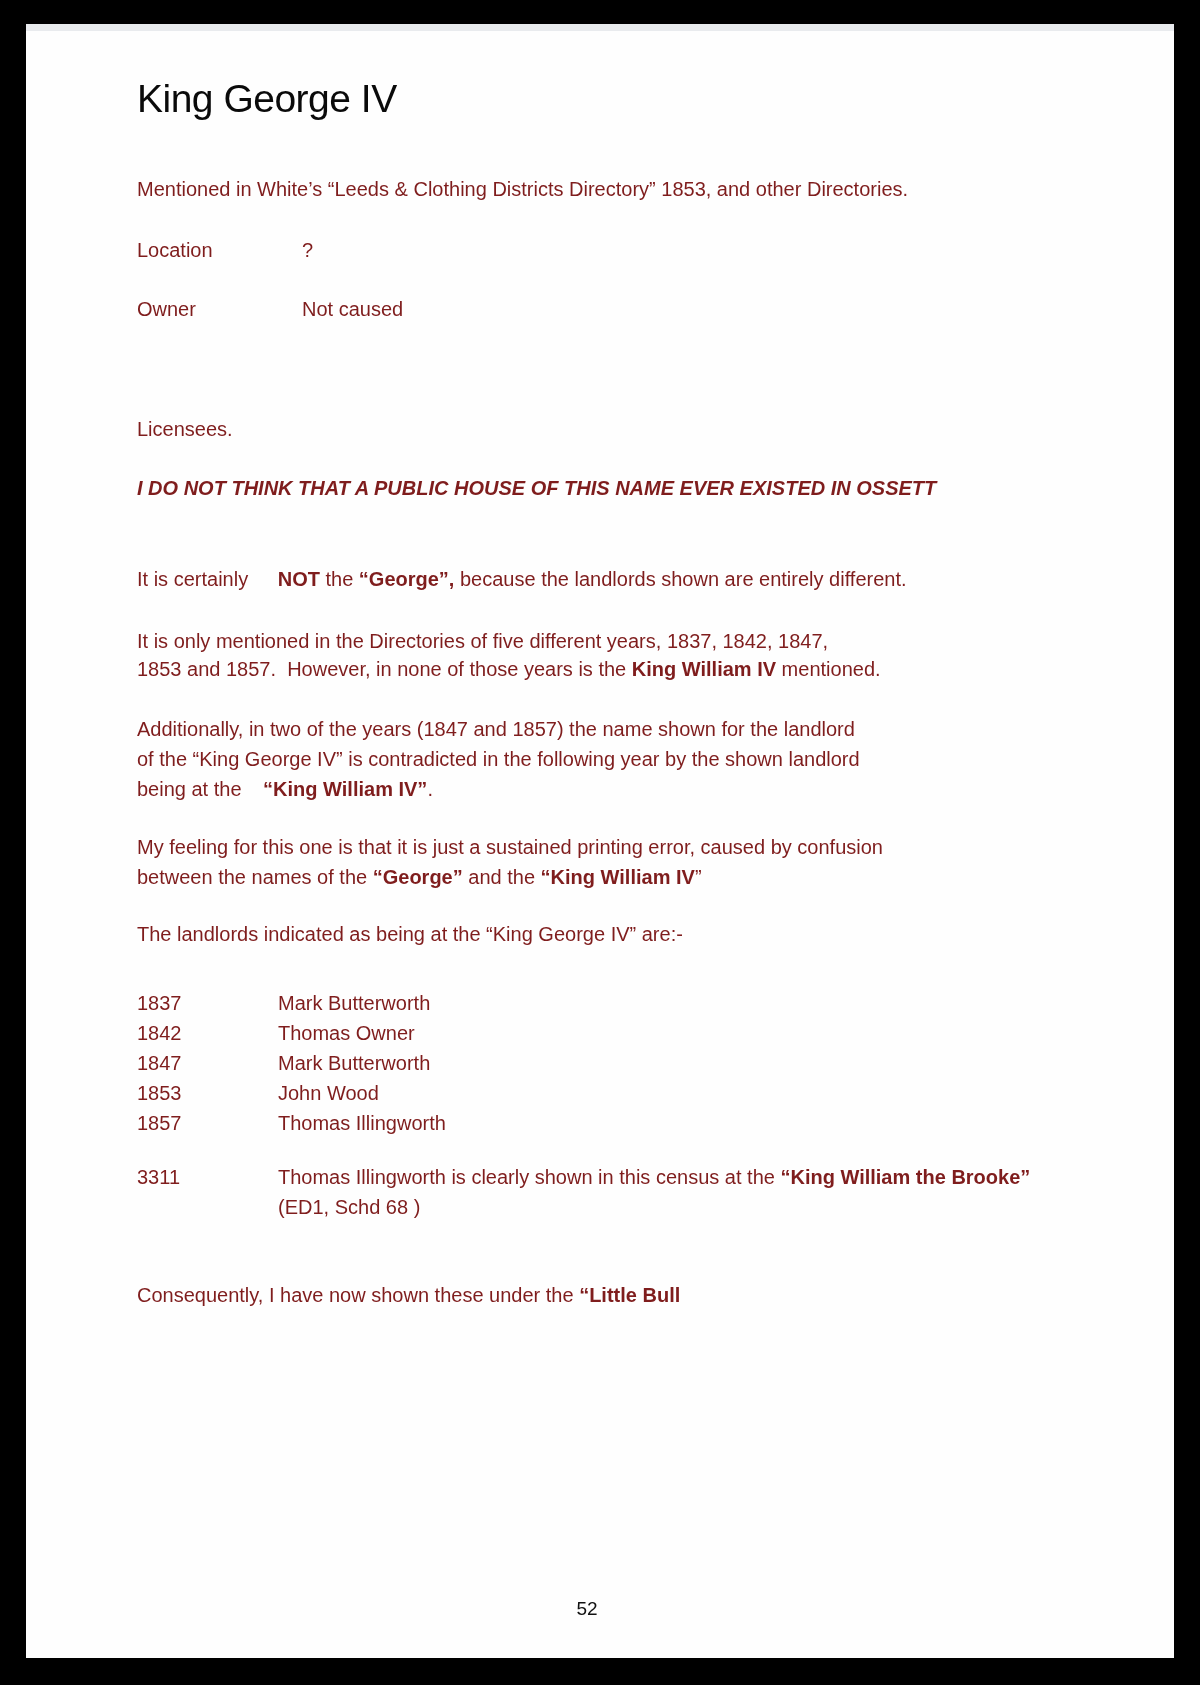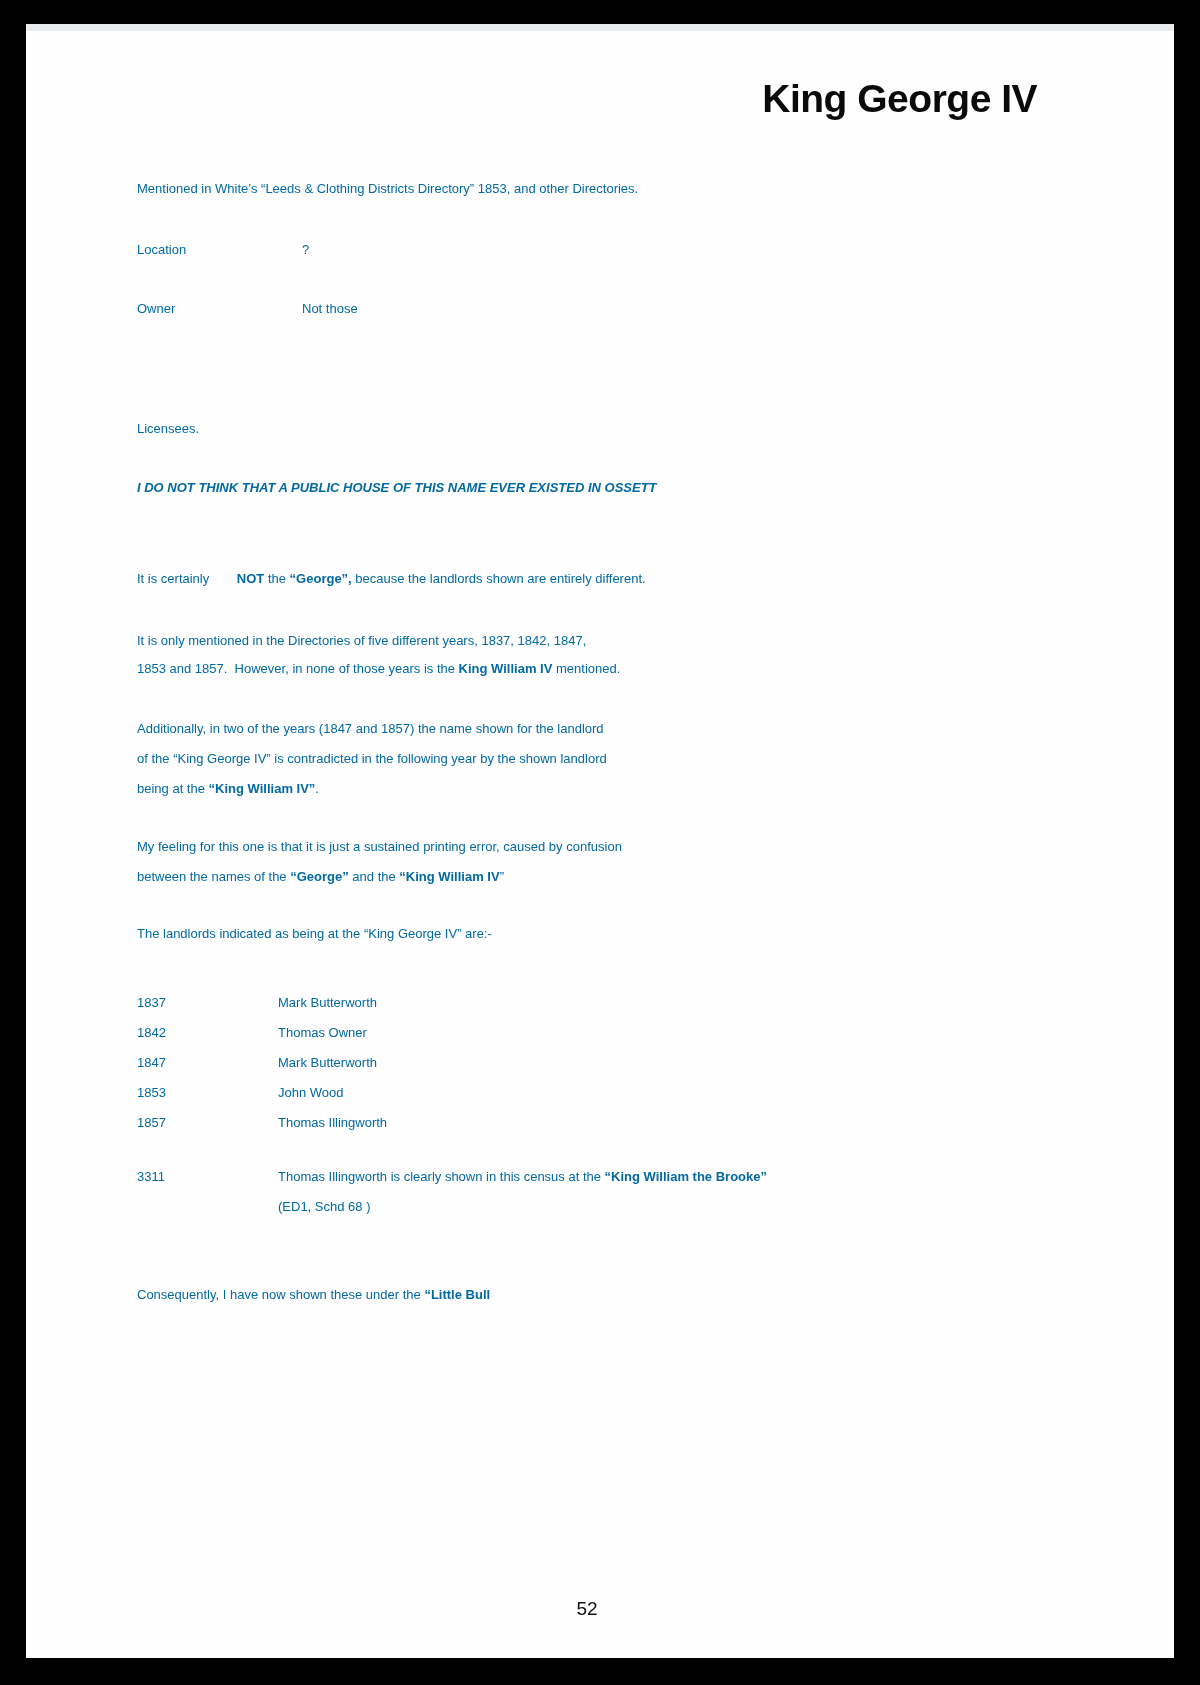--- a/index.html
+++ b/index.html
@@ -24,33 +24,33 @@
     background: #e9ebee;
   }
   .content {
     position: absolute;
     left: 111px; top: 0;
     width: 900px; height: 1634px;
   }
   .line {
     position: absolute;
     left: 0;
-    font-size: 13px;
+    font-size: 20px;
     line-height: 30px;
     white-space: pre;
-    color: #0369a1;
+    color: #7f1d1d;
   }
   .doc-title {
     position: absolute;
     left: 0; top: 51px;
     width: 900px;
-    text-align: right;
+    text-align: left;
     font-size: 39px;
     line-height: 48px;
-    font-weight: bold;
+    font-weight: normal;
     letter-spacing: -0.5px;
     color: #0a0a0a;
     white-space: pre;
   }
   .bold { font-weight: normal; }
   .bold-italic { font-weight: bold; font-style: italic; }
   .label-col { display: inline-block; width: 165px; }
   .year-col { display: inline-block; width: 141px; }
   .page-num {
     position: absolute;
@@ -67,34 +67,34 @@
 <div class="page">
   <div class="page-top-edge"></div>
   <div class="content">
 
     <div class="doc-title">King George IV</div>
 
     <div class="line" style="top:150px">Mentioned in White’s “Leeds &amp; Clothing Districts Directory” 1853, and other Directories.</div>
 
     <div class="line" style="top:211px"><span class="label-col">Location</span><span>?</span></div>
 
-    <div class="line" style="top:270px"><span class="label-col bold">Owner</span><span>Not those</span></div>
+    <div class="line" style="top:270px"><span class="label-col bold">Owner</span><span>Not caused</span></div>
 
     <div class="line bold" style="top:390px">Licensees.</div>
 
     <div class="line bold-italic" style="top:449px">I DO NOT THINK THAT A PUBLIC HOUSE OF THIS NAME EVER EXISTED IN OSSETT</div>
 
     <div class="line" style="top:540px"><span>It is certainly </span><span style="font-weight: bold; margin-left: 24px;">NOT</span><span> the </span><span style="font-weight: bold;">“George”,</span><span> because the landlords shown are entirely different.</span></div>
 
     <div class="line" style="top:602px">It is only mentioned in the Directories of five different years, 1837, 1842, 1847,</div>
     <div class="line" style="top:630px"><span>1853 and 1857.  However, in none of those years is the </span><span style="font-weight: bold;">King William IV</span><span> mentioned.</span></div>
 
     <div class="line" style="top:690px">Additionally, in two of the years (1847 and 1857) the name shown for the landlord</div>
     <div class="line" style="top:720px">of the “King George IV” is contradicted in the following year by the shown landlord</div>
-    <div class="line" style="top:750px"><span>being at the </span><span style="font-weight: bold;">“King William IV”</span><span>.</span></div>
+    <div class="line" style="top:750px"><span>being at the </span><span style="font-weight: bold; margin-left: 16px;">“King William IV”</span><span>.</span></div>
 
     <div class="line" style="top:808px">My feeling for this one is that it is just a sustained printing error, caused by confusion</div>
     <div class="line" style="top:838px"><span>between the names of the </span><span style="font-weight: bold;">“George”</span><span> and the </span><span style="font-weight: bold;">“King William IV</span><span>”</span></div>
 
     <div class="line" style="top:895px">The landlords indicated as being at the “King George IV” are:-</div>
 
     <div class="line" style="top:964px"><span class="year-col">1837</span><span>Mark Butterworth</span></div>
     <div class="line" style="top:994px"><span class="year-col">1842</span><span>Thomas Owner</span></div>
     <div class="line" style="top:1024px"><span class="year-col">1847</span><span>Mark Butterworth</span></div>
     <div class="line" style="top:1054px"><span class="year-col">1853</span><span>John Wood</span></div>

